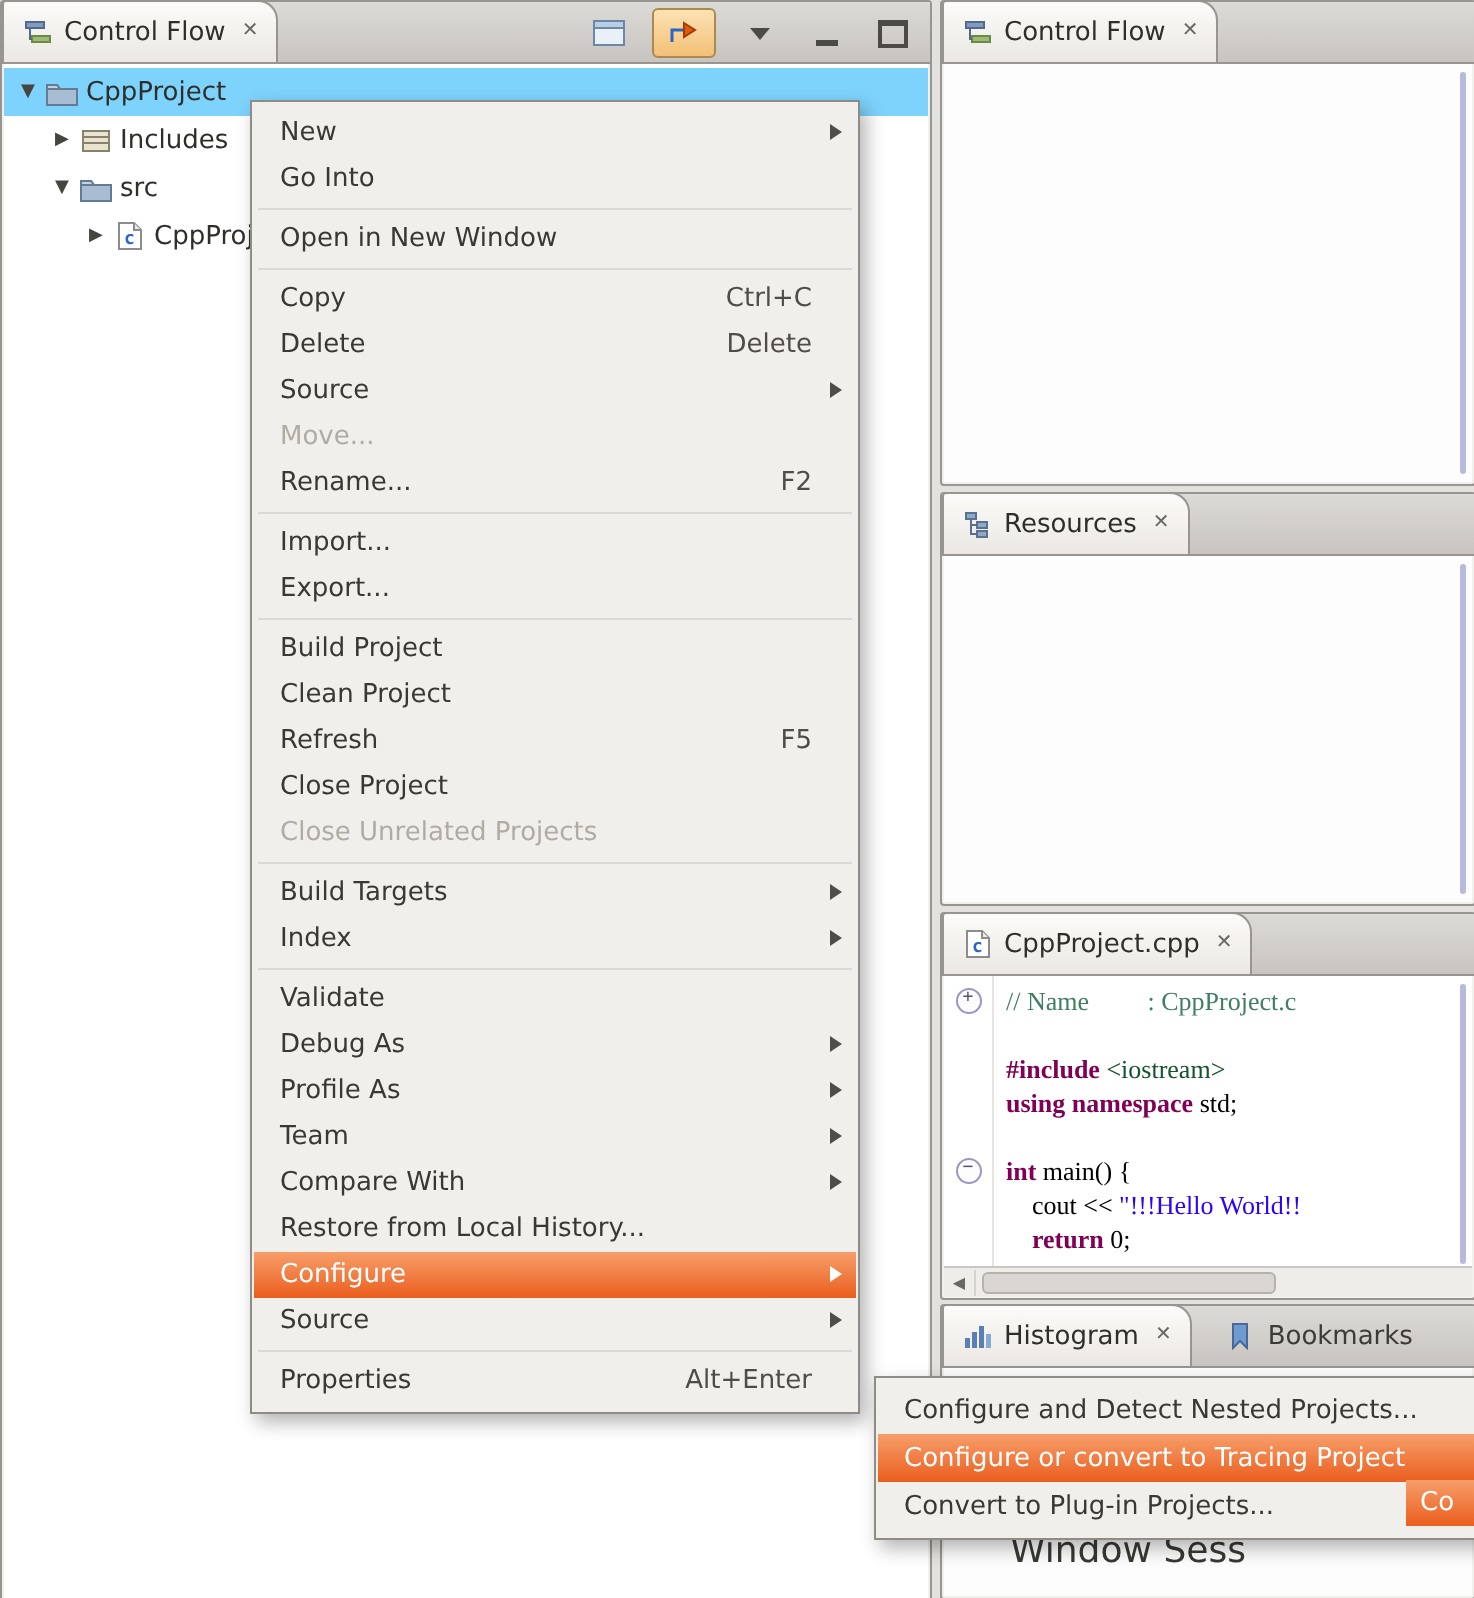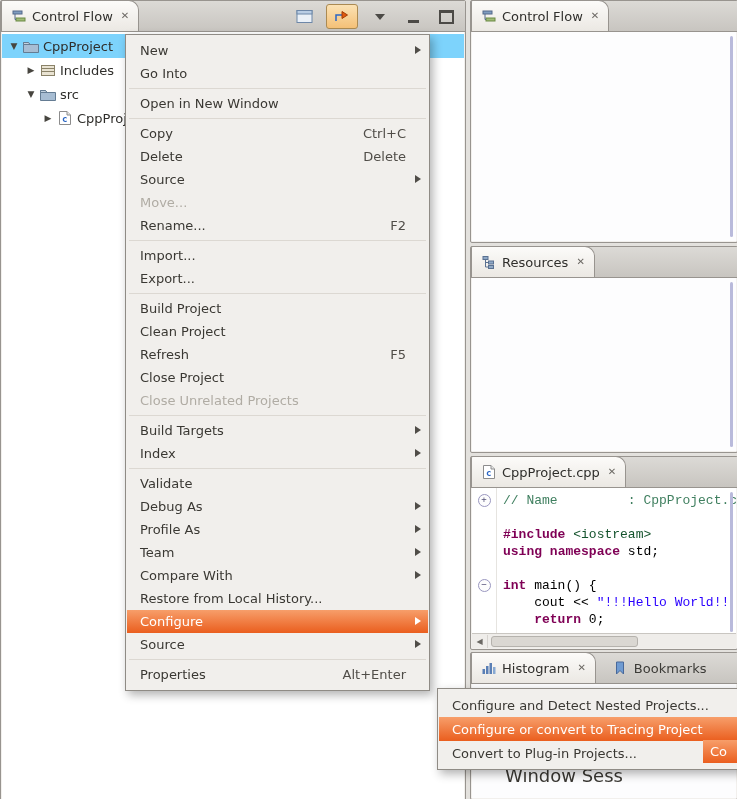--- a/index.html
+++ b/index.html
@@ -46,21 +46,21 @@
   .mi.hl .arrow{border-left-color:#fff}
   .sep{height:7px;position:relative}
   .sep::after{content:"";position:absolute;left:2px;right:2px;top:3px;height:1px;background:#dcd8d2}
   
   .codewrap{position:absolute;left:1px;right:1px;top:31px;bottom:15px;background:#fff;display:flex;overflow:hidden}
   .gutter{width:24px;flex:none;border-right:1px solid #e6e4e0;padding-top:4px}
   .gline{height:17px;display:flex;align-items:center;justify-content:center}
   .fold{width:11px;height:11px;border:1px solid #9a97c0;border-radius:50%;background:#fdfdfd;
         color:#55527a;font-size:9px;line-height:9px;text-align:center;
         font-family:"DejaVu Sans Mono","Liberation Mono",monospace}
-  .codecol{flex:1;padding:4px 0 0 6px;font-family:Liberation Mono, monospace;
+  .codecol{flex:1;padding:4px 0 0 6px;font-family:Liberation Serif, serif;
            font-size:13px;line-height:17px;white-space:pre;overflow:hidden;color:#000}
   .cline{height:17px}
   .cmt{color:#3f7f5f}.kw{color:#7f0055;font-weight:bold}.str{color:#2a00ff}
   .hdr{color:#14532d}.pp{color:#7f0055;font-weight:bold}
   .hscroll{position:absolute;left:1px;right:1px;bottom:1px;height:14px;background:#efedea;
            border-top:1px solid #c9c6c1;display:flex;align-items:center}
   .hs-left{width:15px;height:13px;font-size:8px;color:#6b6863;display:flex;align-items:center;
            justify-content:center;border-right:1px solid #d6d3cf}
   .hs-left::before{content:"◀"}
   .hs-thumb{height:9px;flex:0 0 55%;margin-left:3px;background:#dad7d2;border:1px solid #b5b2ad;border-radius:3px}
@@ -257,21 +257,21 @@
           </svg>
         </span>
       <span>Bookmarks</span>
     </div>
   </div>
   <div class="content">
     <span class="bottom-text" style="left:33px;top:81px">Window Sess</span>
   </div>
 </div>
 
-<div class="menu" id="context-menu" style="left:125px;top:34px;width:301px">
+<div class="menu" id="context-menu" style="left:125px;top:50px;width:301px">
     <div class="mi">
       <span class="lbl">New</span>
       <span class="arrow"></span>
     </div>
     <div class="mi">
       <span class="lbl">Go Into</span>
     </div>
     <div class="sep"></div>
     <div class="mi">
       <span class="lbl">Open in New Window</span>

